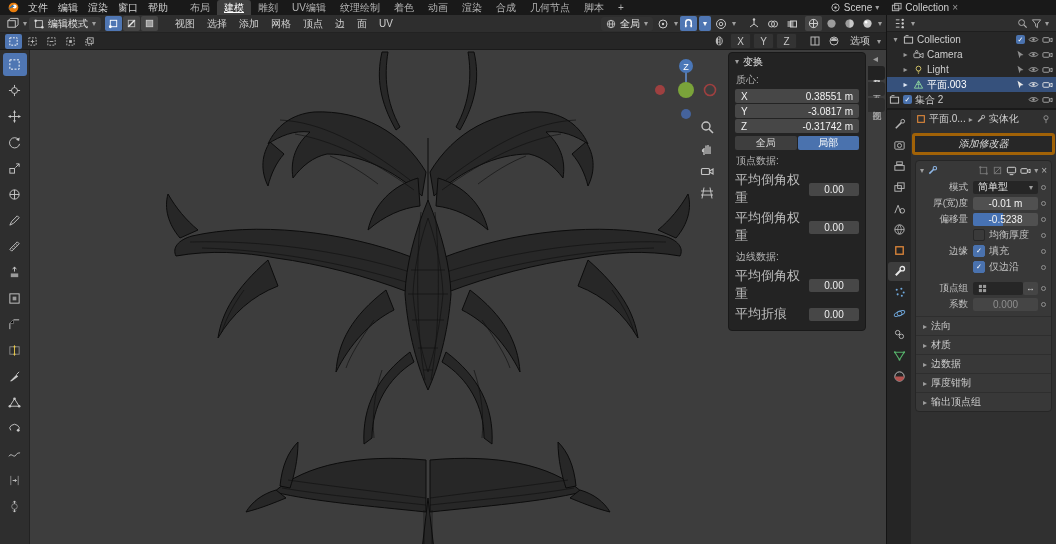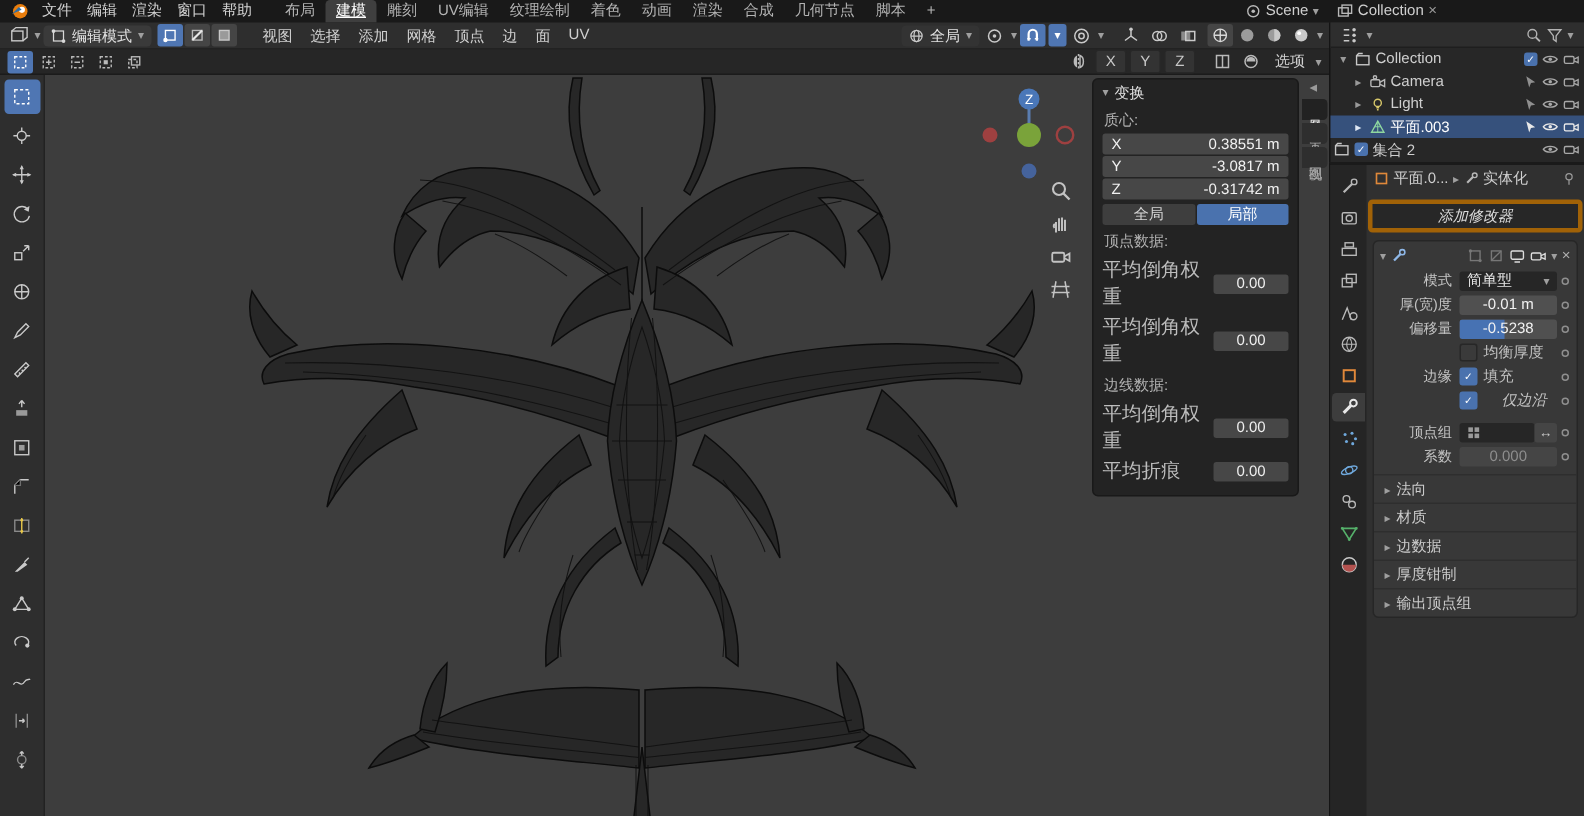--- a/index.html
+++ b/index.html
@@ -930,21 +930,21 @@
       <div class="prow">
         <span class="plbl">边缘</span>
         <span class="pcbx checked">✓</span>
         <span style="padding-left:4px;color:#c3c3c3;flex:1;">填充</span>
         <span class="dot"></span>
       </div>
 
       <div class="prow">
         <span class="plbl"></span>
         <span class="pcbx checked">✓</span>
-        <span style="padding-left:16px;color:#c3c3c3;flex:1;font-style:italic;">仅边沿</span>
+        <span style="padding-left:4px;color:#c3c3c3;flex:1;">仅边沿</span>
         <span class="dot"></span>
       </div>
 
       <div style="height:5px;"></div>
 
       <div class="prow">
         <span class="plbl">顶点组</span>
         <span class="pdrop">
           <svg width="9" height="9" viewBox="0 0 10 10">
               <rect x="1" y="1" width="3.4" height="3.4" fill="#9a9a9a"></rect>

